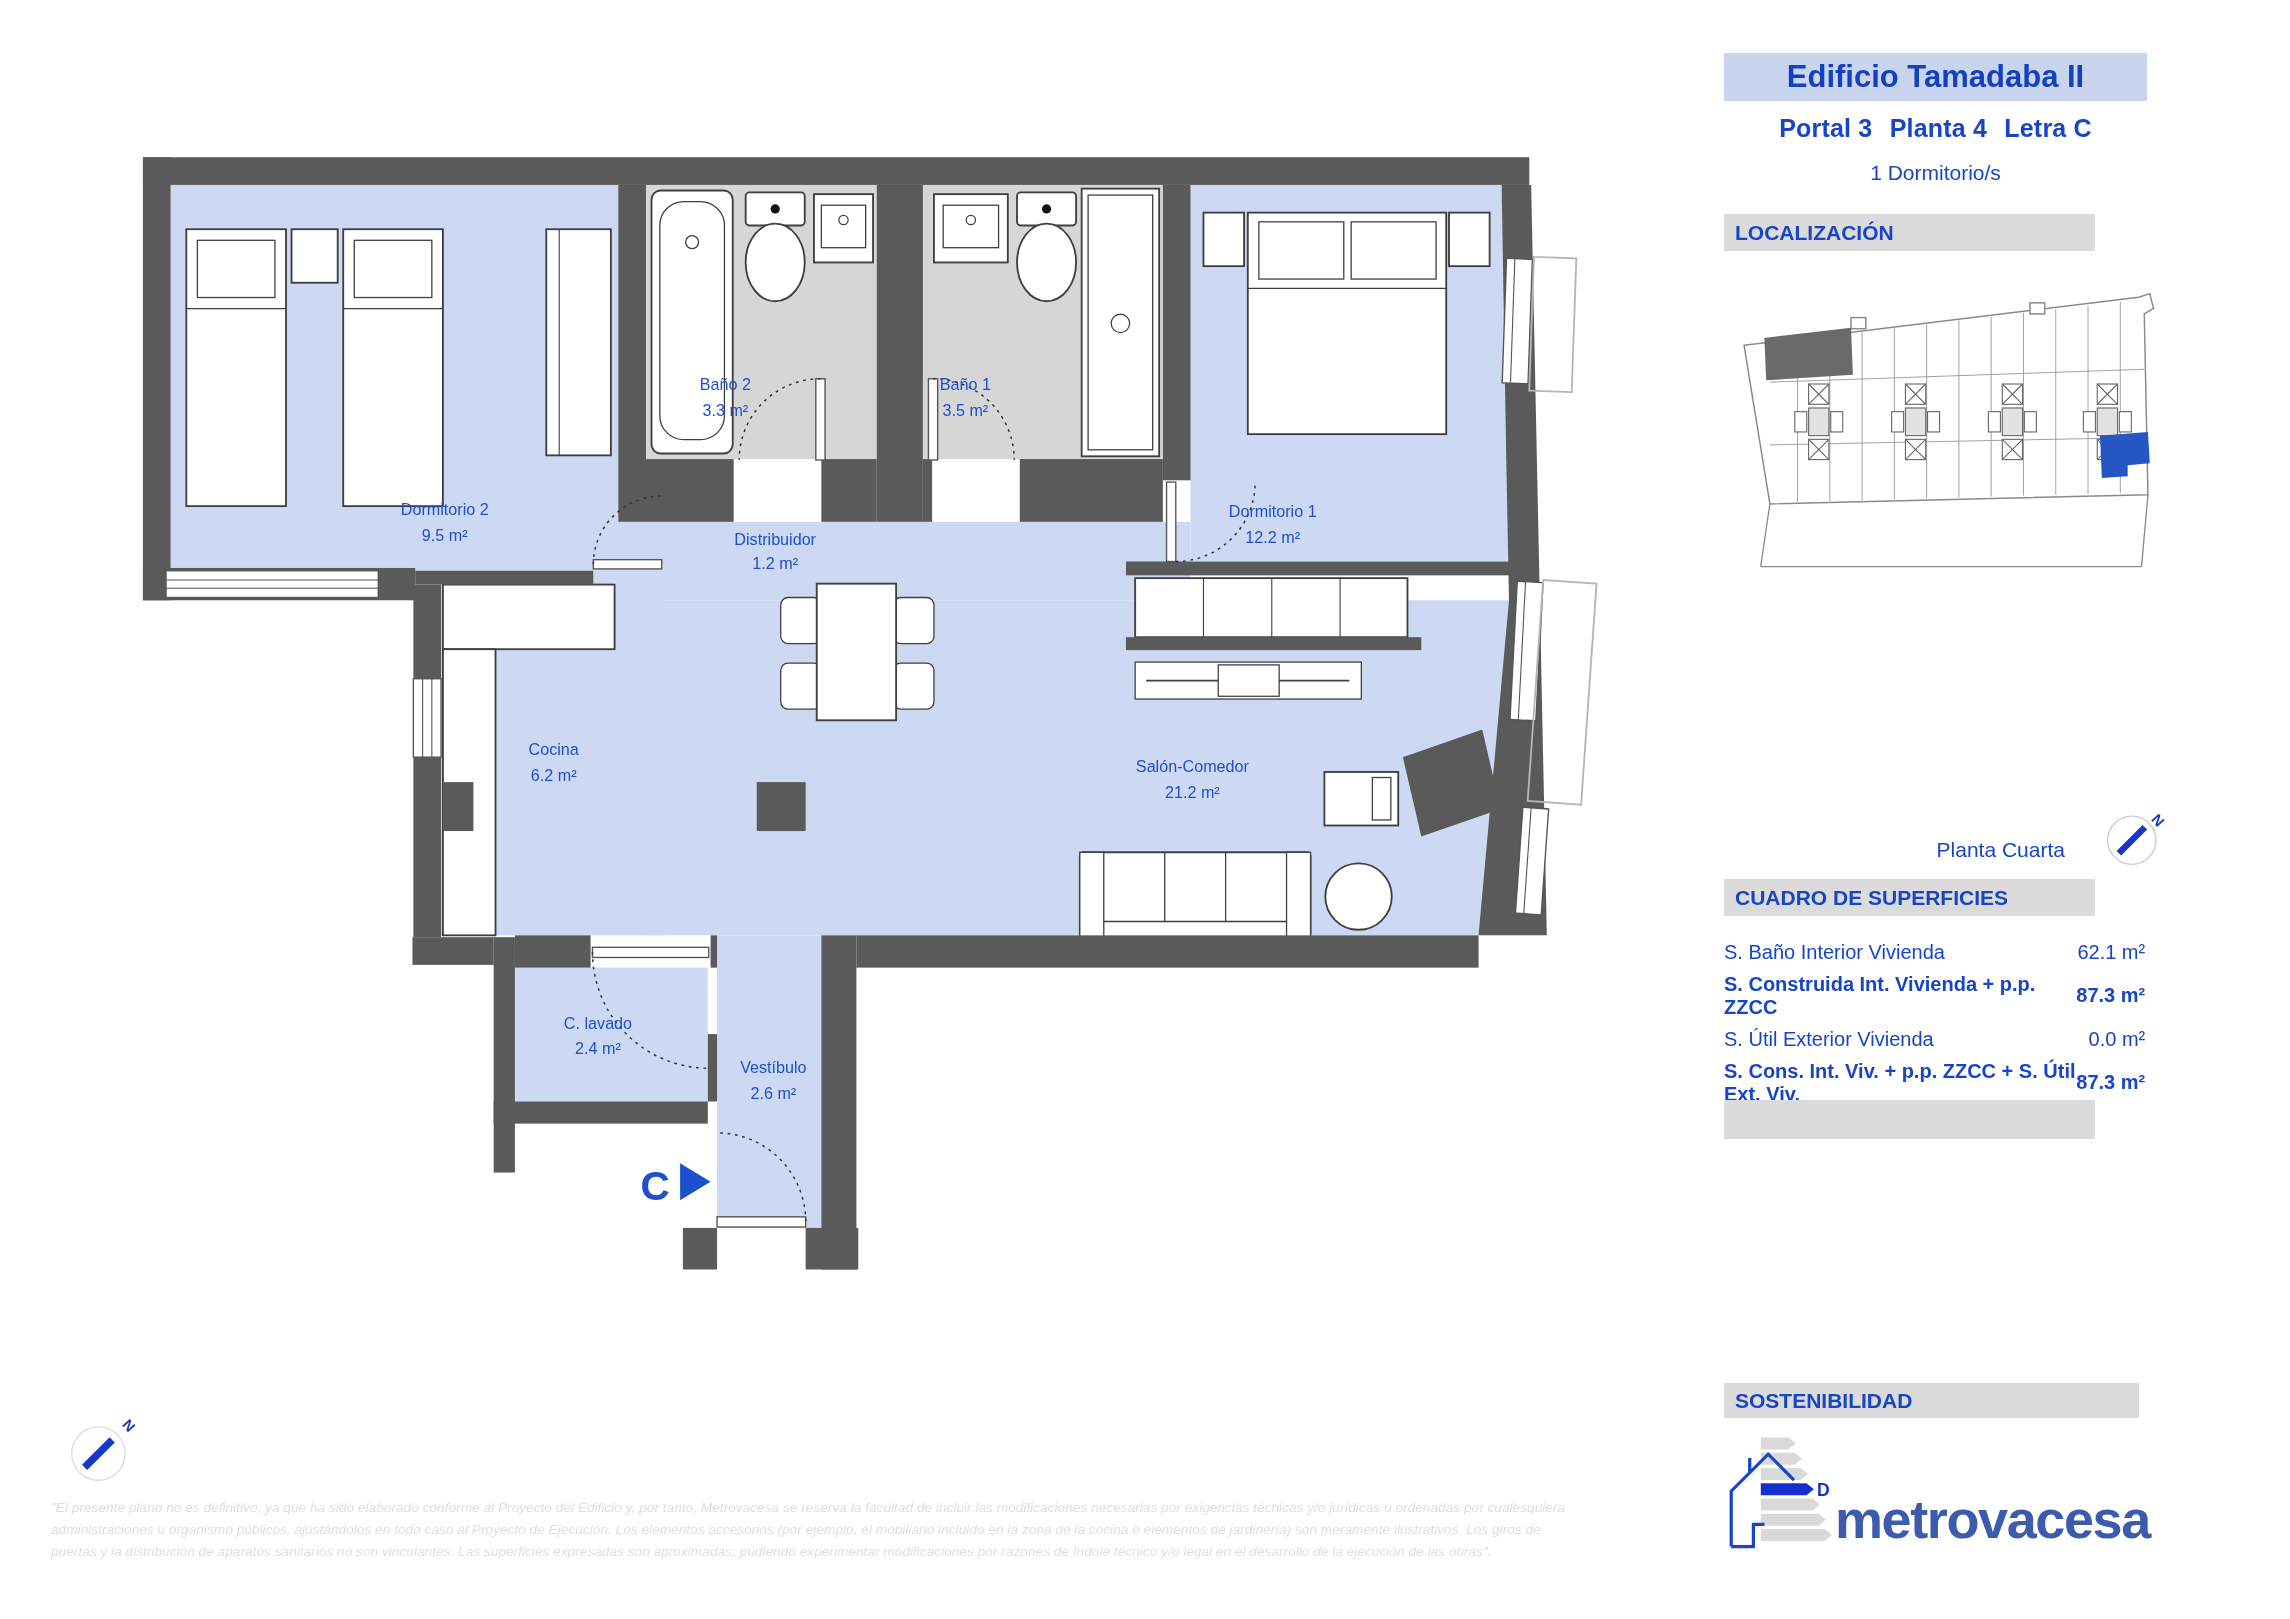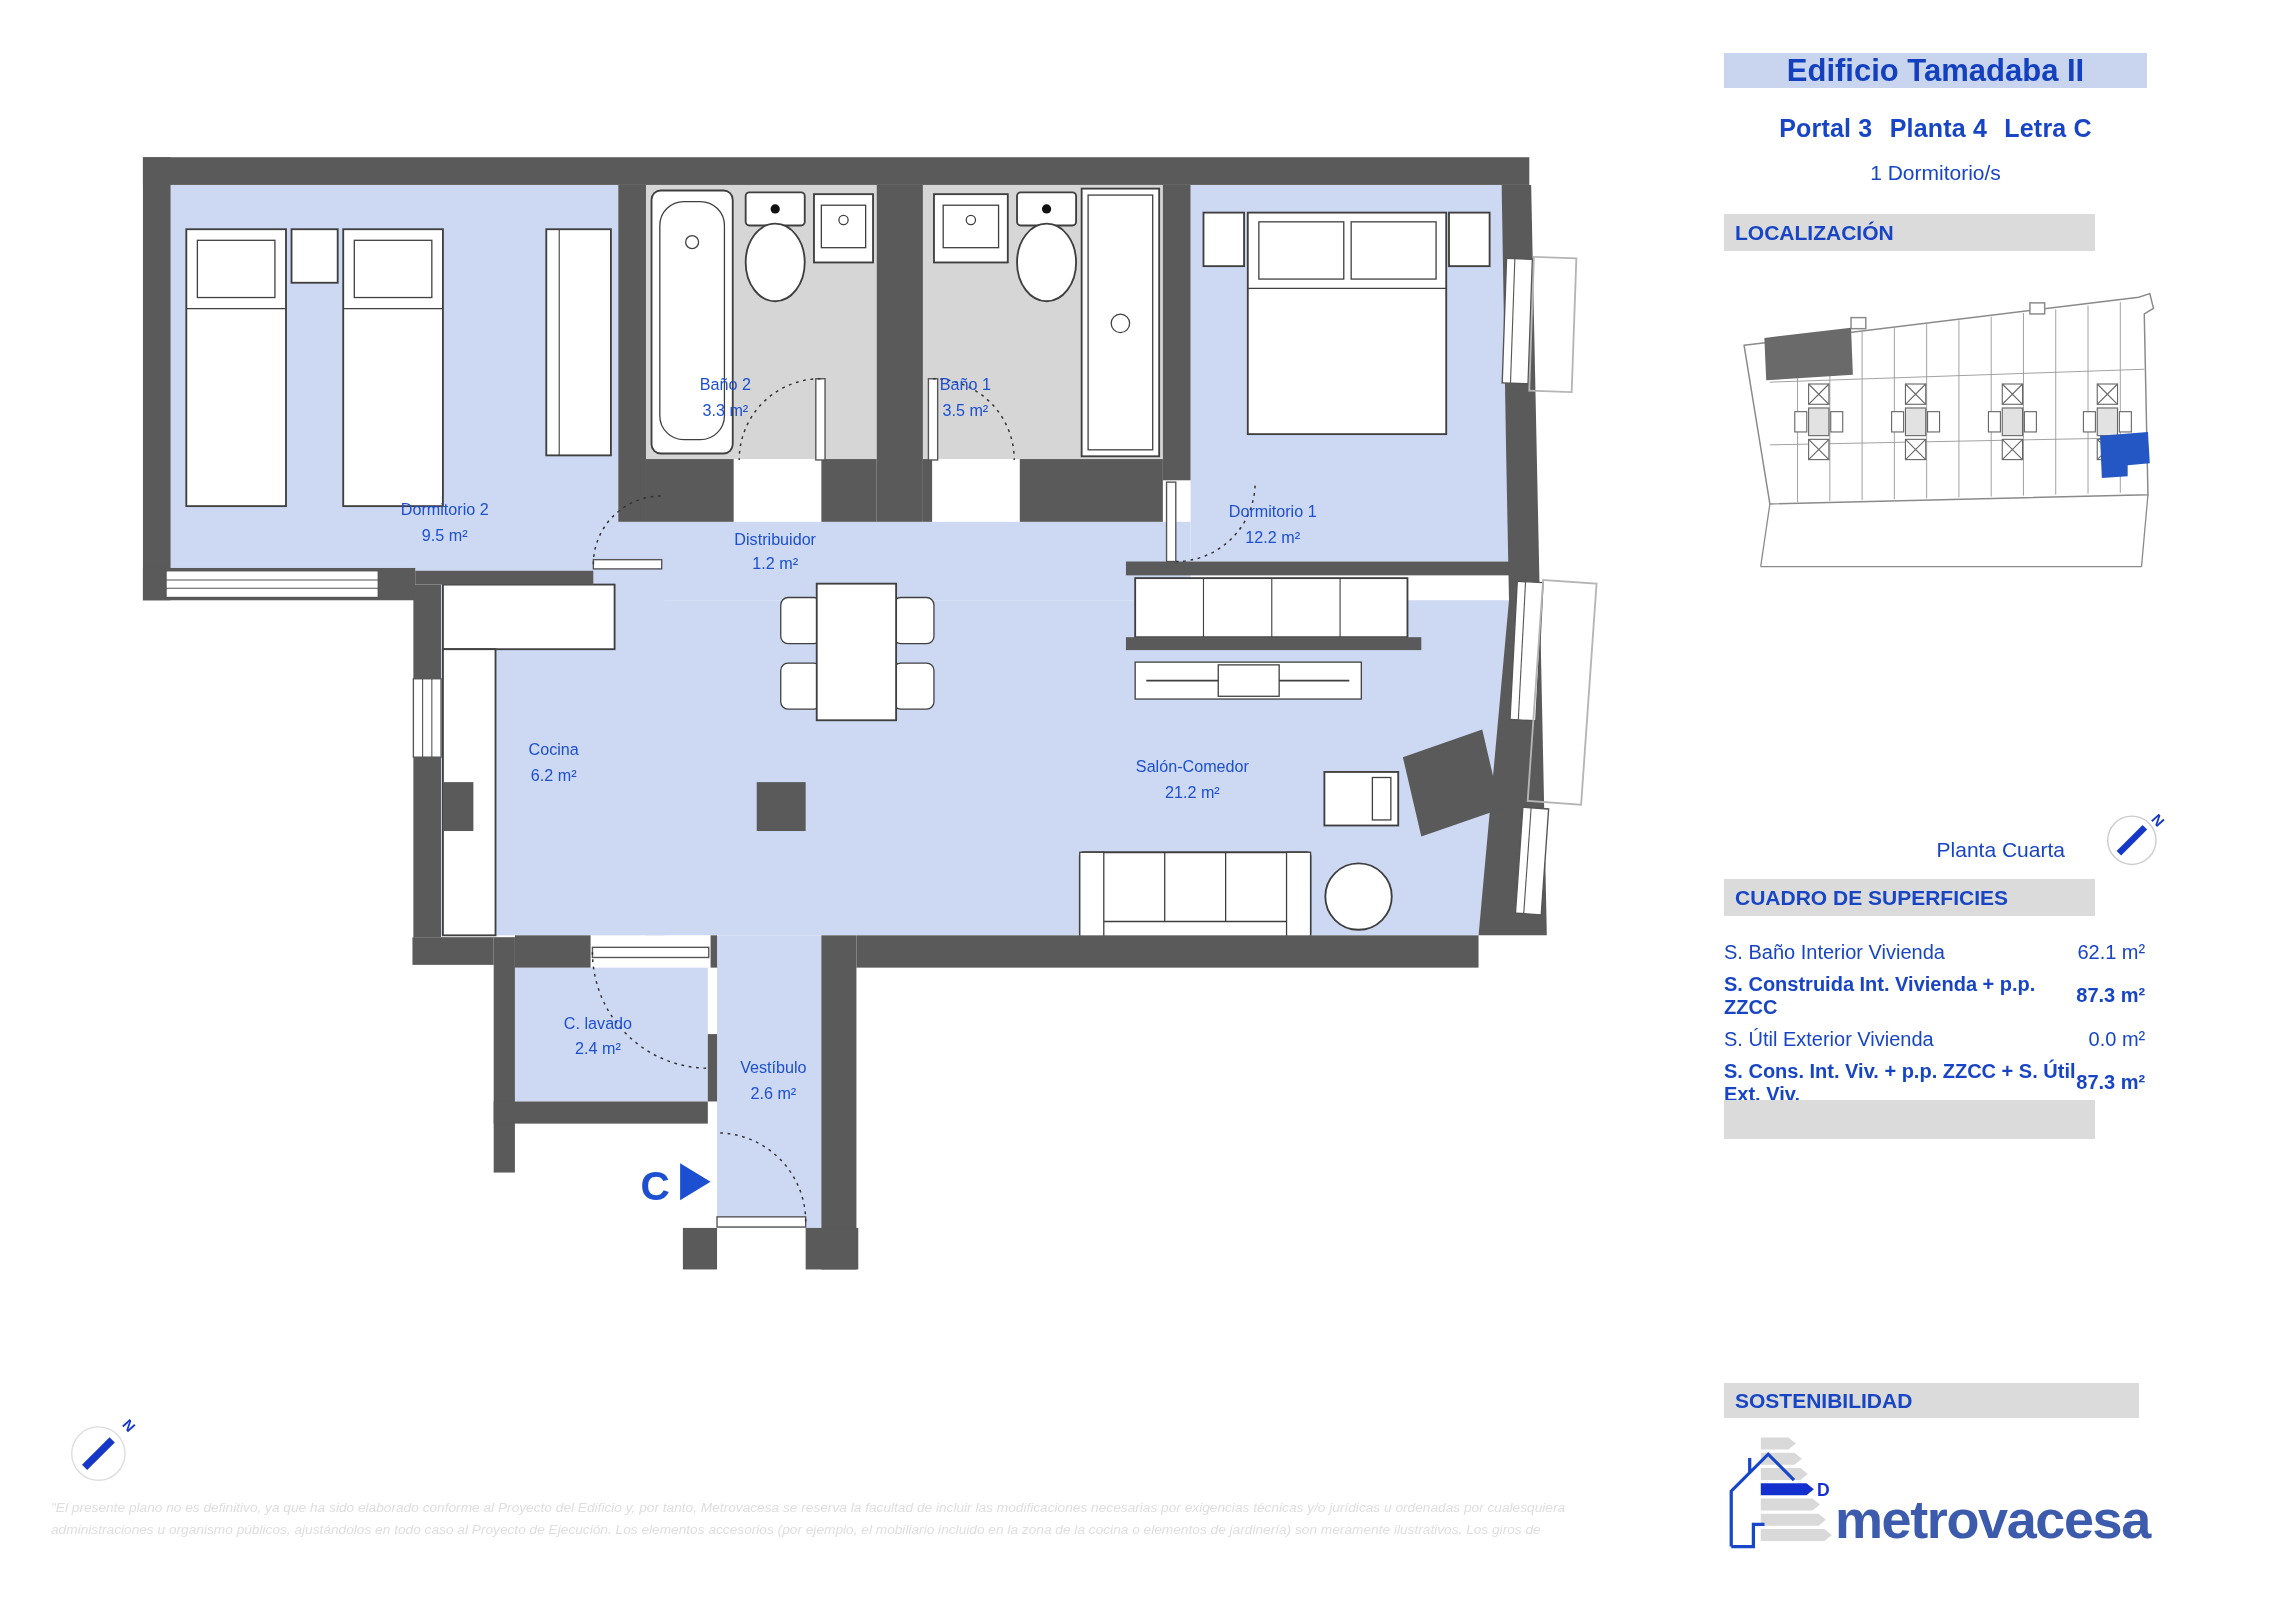--- a/index.html
+++ b/index.html
@@ -3,21 +3,21 @@
 <meta charset="utf-8">
 <style>
   html,body{margin:0;padding:0;}
   body{
     width:2291px;height:1620px;position:relative;background:#ffffff;
     font-family:"Liberation Sans", sans-serif;overflow:hidden;
   }
   .abs{position:absolute;}
   
   .title-banner{
-    left:1724px;top:53px;width:423px;height:35px;background:#c9d5ef;
+    left:1724px;top:53px;width:423px;height:48px;background:#c9d5ef;
     display:flex;align-items:center;justify-content:center;
     color:#1340bf;font-size:31px;font-weight:bold;
   }
   .subtitle{
     left:1724px;top:114px;width:423px;text-align:center;
     color:#1745c5;font-size:25px;font-weight:600;letter-spacing:0.2px;
   }
   .subtitle span{margin:0 5px;}
   .bedrooms{
     left:1724px;top:161px;width:423px;text-align:center;
@@ -400,14 +400,15 @@
 
 <svg class="abs" style="left:57px;top:1403px;" width="92" height="92" viewBox="0 0 100 100">
   <circle cx="45" cy="55" r="29" fill="#ffffff" stroke="#dddddd" stroke-width="1.5"></circle>
   <line x1="30" y1="70" x2="60" y2="40" stroke="#1638c8" stroke-width="8"></line>
   <text class="nlbl" x="70" y="24" transform="rotate(48 70 24)">N</text>
 </svg>
 
 <div class="abs disclaimer">
   <div>"El presente plano no es definitivo, ya que ha sido elaborado conforme al Proyecto del Edificio y, por tanto, Metrovacesa se reserva la facultad de incluir las modificaciones necesarias por exigencias técnicas y/o jurídicas u ordenadas por cualesquiera</div>
   <div>administraciones u organismo públicos, ajustándolos en todo caso al Proyecto de Ejecución. Los elementos accesorios (por ejemplo, el mobiliario incluido en la zona de la cocina o elementos de jardinería) son meramente ilustrativos. Los giros de</div>
+  <div>puertas y la distribución de aparatos sanitarios no son vinculantes. Las superficies expresadas son aproximadas, pudiendo experimentar modificaciones por razones de índole técnico y/o legal en el desarrollo de la ejecución de las obras".</div>
 </div>
 
 
 </body></html>

